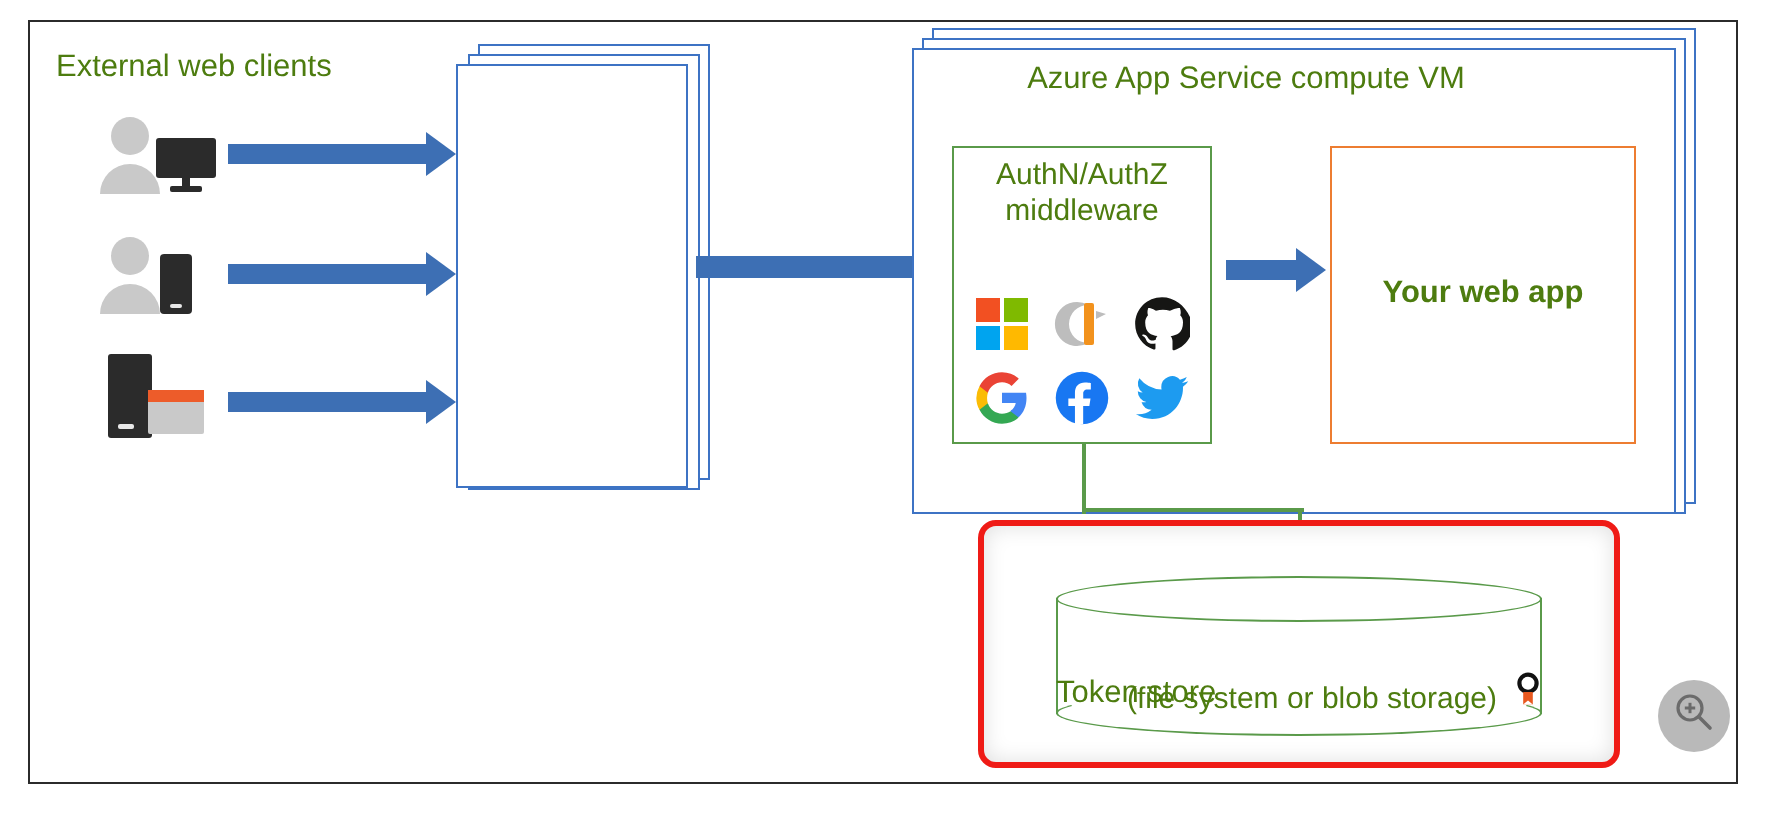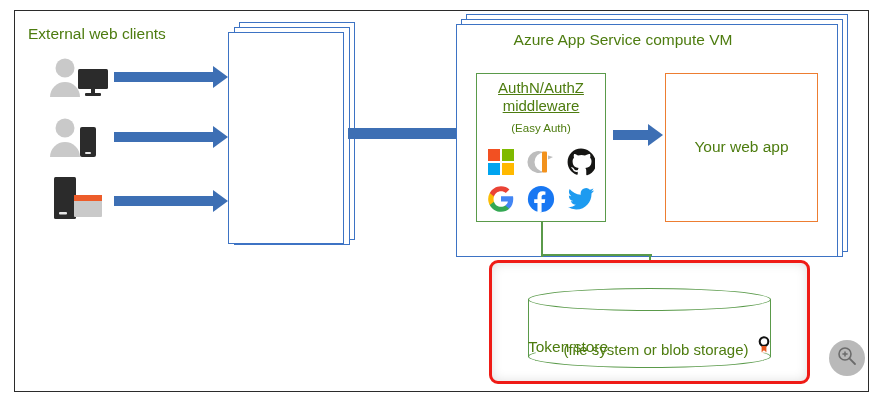--- a/index.html
+++ b/index.html
@@ -65,21 +65,21 @@
   
   #mw-box{
     position:absolute;
     left:476px;top:73px;width:130px;height:149px;
     border:1.6px solid #5a9a4a;
     background:#ffffff;
     box-sizing:border-box;
   }
   #mw-text{
     left:476px;top:79px;width:130px;
-    font-size:15px;line-height:1.22;text-decoration:underline;
+    font-size:15px;line-height:1.22;
   }
   #mw-sub{
     left:476px;top:122px;width:130px;
     font-size:11.5px;
   }
   
   #providers{
     position:absolute;
     left:481px;top:143px;
     width:120px;height:74px;
@@ -94,20 +94,21 @@
   #app-box{
     position:absolute;
     left:665px;top:73px;width:153px;height:149px;
     border:1.7px solid #ed7d31;
     background:#ffffff;
     box-sizing:border-box;
   }
   #app-text{
     left:665px;top:138px;width:153px;
     font-size:15.5px;
+    font-weight:bold;
   }
   
   #red-box{
     position:absolute;
     left:489px;top:260px;width:321px;height:124px;
     border:3px solid #ef1b16;
     border-radius:9px;
     background:#ffffff;
     box-sizing:border-box;
     box-shadow:inset 0 0 11px rgba(0,0,0,.13);
@@ -245,21 +246,20 @@
   </div>
 
   <div class="bluebox ghost" id="vm-back2"></div>
   <div class="bluebox ghost" id="vm-back1"></div>
   <div class="bluebox" id="vm-main"></div>
   <div class="lbl" id="vm-title">Azure App Service compute VM</div>
 
   <div id="mw-box"></div>
   <div class="lbl" id="mw-text">AuthN/AuthZ
 middleware</div>
-  <div class="lbl" id="mw-sub">(Easy Auth)</div>
 
   <div id="providers">
 
     <span class="prov">
       <svg width="28" height="28" viewBox="0 0 28 28">
         <rect x="1" y="1" width="12" height="12" fill="#f25022"></rect>
         <rect x="15" y="1" width="12" height="12" fill="#7fba00"></rect>
         <rect x="1" y="15" width="12" height="12" fill="#00a4ef"></rect>
         <rect x="15" y="15" width="12" height="12" fill="#ffb900"></rect>
       </svg>

